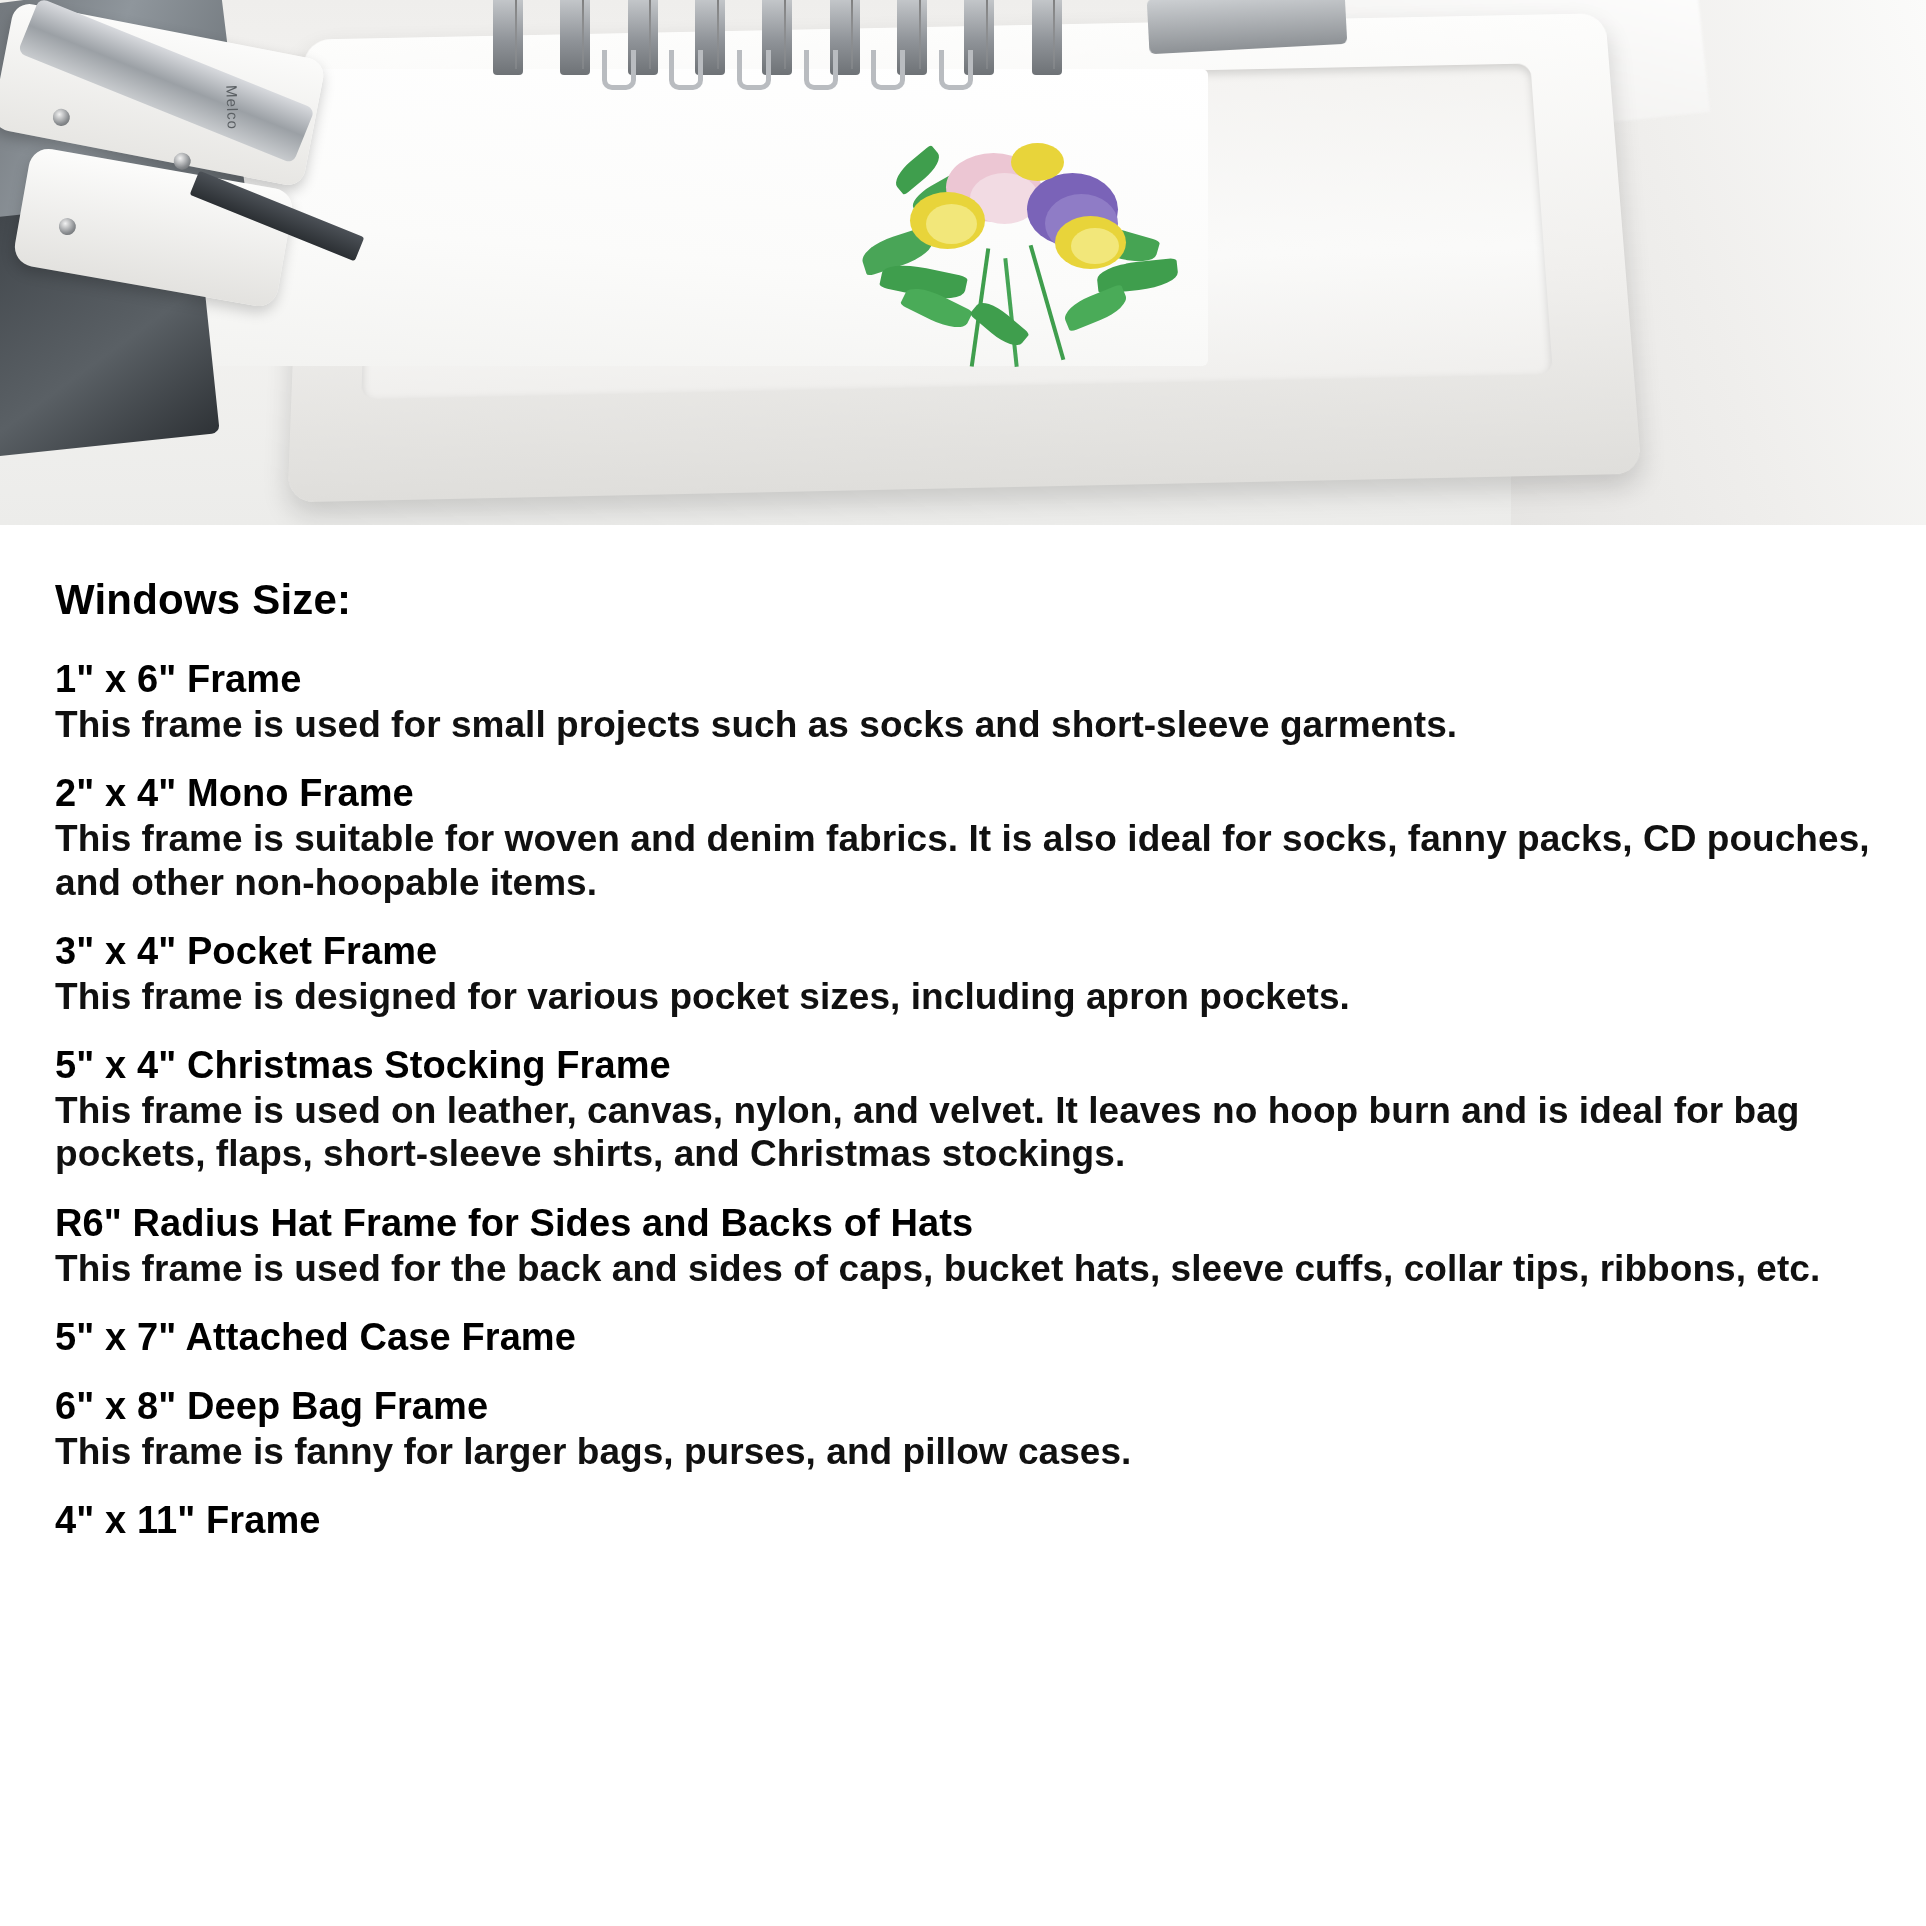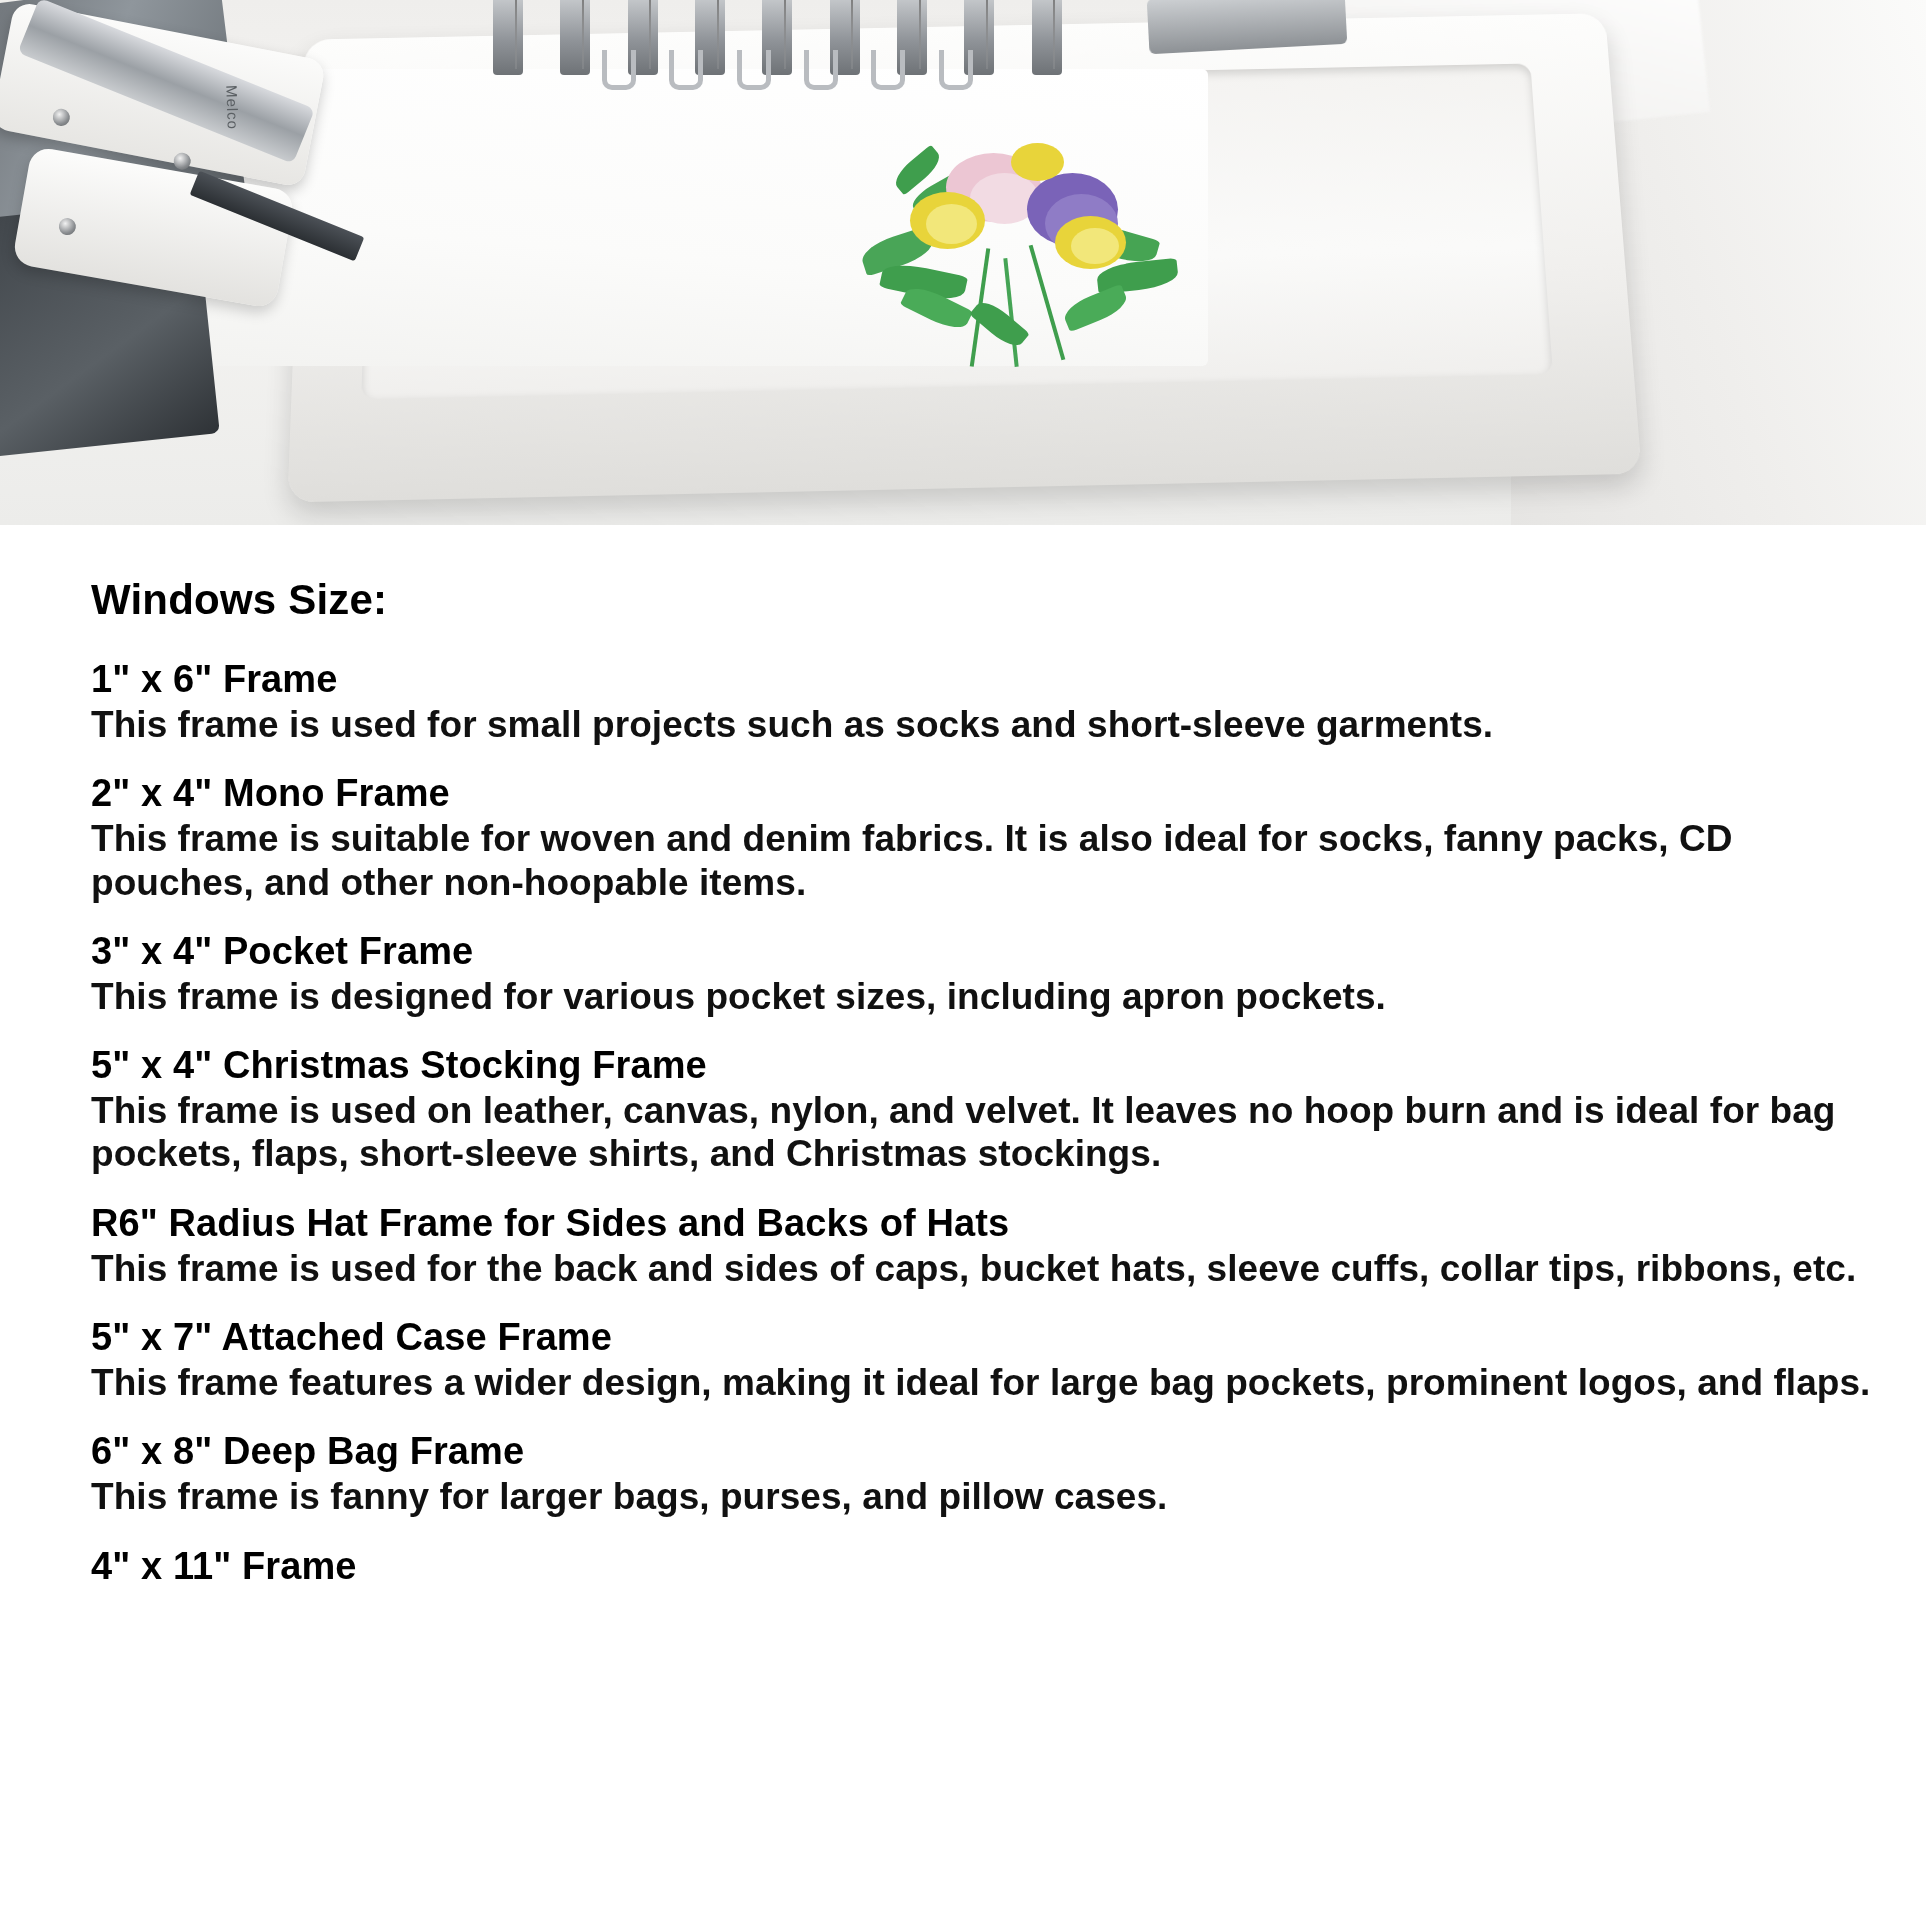--- a/index.html
+++ b/index.html
@@ -168,21 +168,20 @@
   }
   .thread {
     position: absolute;
     width: 2px;
     background: linear-gradient(180deg, rgba(120,120,120,0.9), rgba(180,180,180,0.2));
   }
 
   
   .content {
     padding: 51px 55px 0 55px;
-    margin-left: 36px;
   }
   h1.doc-title {
     font-size: 42px;
     font-weight: bold;
     color: #000;
     margin: 0 0 34px 0;
     letter-spacing: 0.2px;
   }
   .entry { margin-bottom: 26px; }
   .entry h2 {
@@ -312,21 +311,20 @@
       <p>This frame is used on leather, canvas, nylon, and velvet. It leaves no hoop burn and is ideal for bag pockets, flaps, short-sleeve shirts, and Christmas stockings.</p>
     </div>
 
     <div class="entry">
       <h2>R6" Radius Hat Frame for Sides and Backs of Hats</h2>
       <p>This frame is used for the back and sides of caps, bucket hats, sleeve cuffs, collar tips, ribbons, etc.</p>
     </div>
 
     <div class="entry">
       <h2>5" x 7" Attached Case Frame</h2>
-      <p>This frame features a wider design, making it ideal for large bag pockets, prominent logos, and flaps.</p>
     </div>
 
     <div class="entry">
       <h2>6" x 8" Deep Bag Frame</h2>
       <p>This frame is fanny for larger bags, purses, and pillow cases.</p>
     </div>
 
     <div class="entry">
       <h2>4" x 11" Frame</h2>
     </div>

